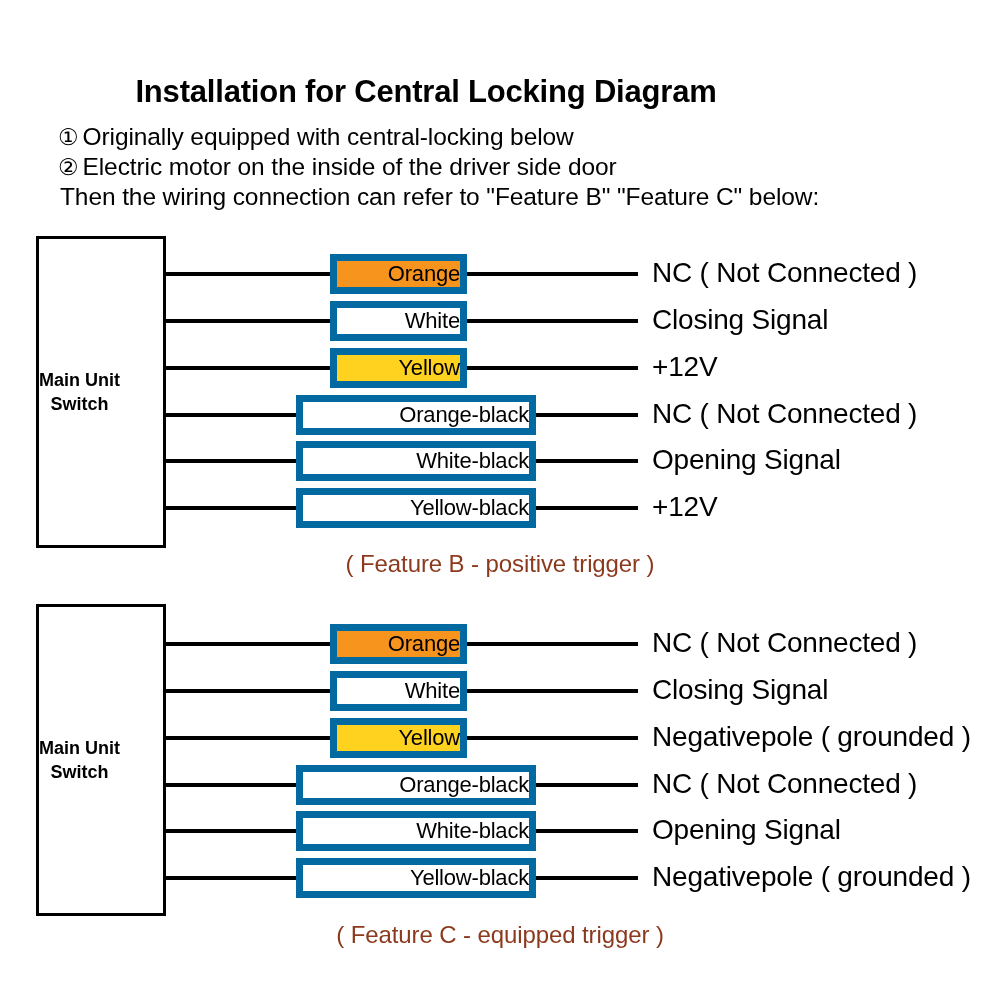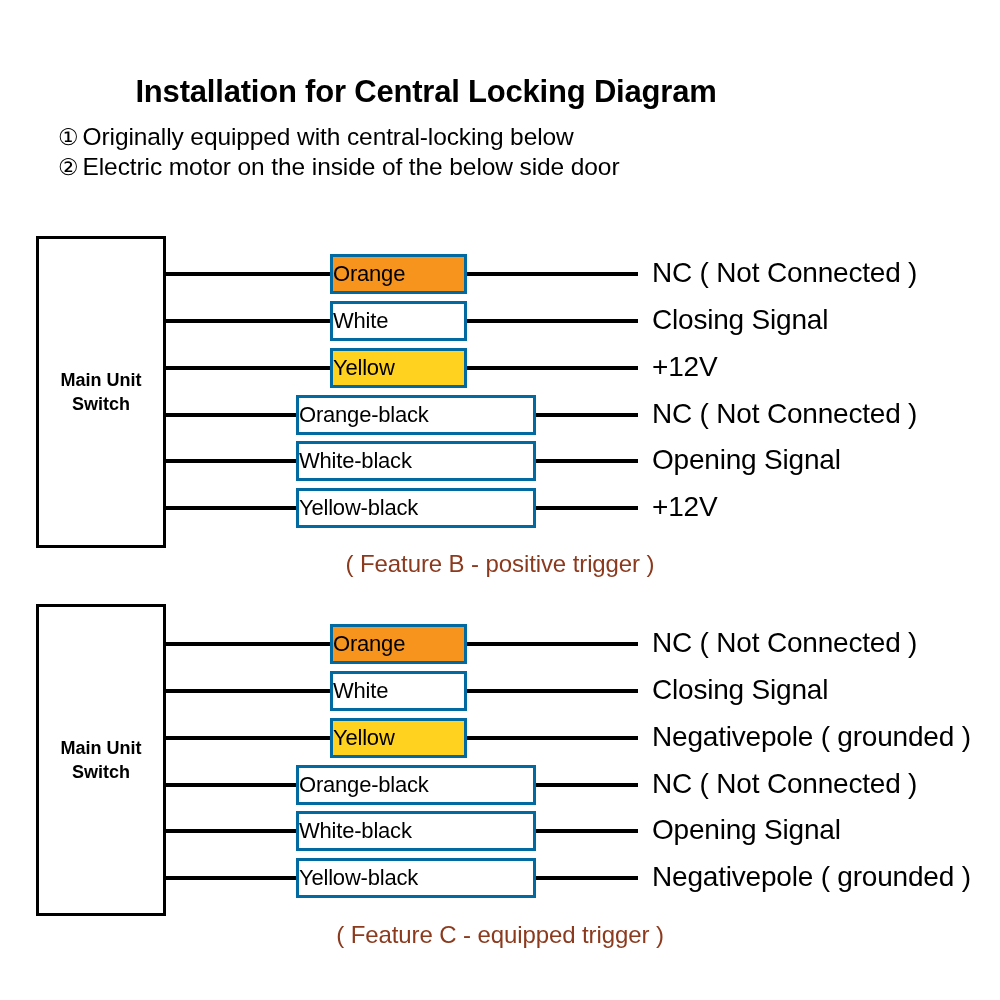--- a/index.html
+++ b/index.html
@@ -67,21 +67,20 @@
     position: absolute;
     left: 36px;
     top: 0;
     width: 130px;
     height: 312px;
     border: 3px solid #000000;
     background: #ffffff;
     box-sizing: border-box;
     display: flex;
     align-items: center;
-    justify-content: center;
   }
   .unit-label {
     font-size: 18px;
     font-weight: bold;
     line-height: 24px;
     text-align: center;
     white-space: pre-line;
   }
 
   
@@ -100,25 +99,25 @@
   .wire-right {
     position: absolute;
     top: 18px;
     height: 4px;
     background: #000000;
   }
   .chip {
     position: absolute;
     top: 0;
     height: 40px;
-    border: 3px solid #0369a1;
+    border: 7px solid #0369a1;
     box-sizing: border-box;
     display: flex;
     align-items: center;
-    justify-content: flex-start;
+    justify-content: flex-end;
     background: #ffffff;
     z-index: 2;
   }
   .chip-label {
     font-size: 22px;
     line-height: 22px;
     white-space: nowrap;
     letter-spacing: -0.2px;
   }
   .signal {
@@ -159,22 +158,23 @@
 
 <div class="page">
 
   <div class="title">Installation for Central Locking Diagram</div>
 
   <div class="intro">
     <div class="intro-line">
       <span class="circled">①</span><span>Originally equipped with central-locking below</span>
     </div>
     <div class="intro-line">
-      <span class="circled">②</span><span>Electric motor on the inside of the below side door</span>
-    </div>
+      <span class="circled">②</span><span>Electric motor on the inside of the driver side door</span>
+    </div>
+    <div class="intro-line indent">Then the wiring connection can refer to "Feature B" "Feature C" below:</div>
   </div>
 
   <div class="diagram" id="diagram-b">
     <div class="unit-box">
       <div class="unit-label">Main Unit
 Switch</div>
     </div>
 
     <div class="row narrow" style="top:18px">
       <div class="wire-left"></div>

